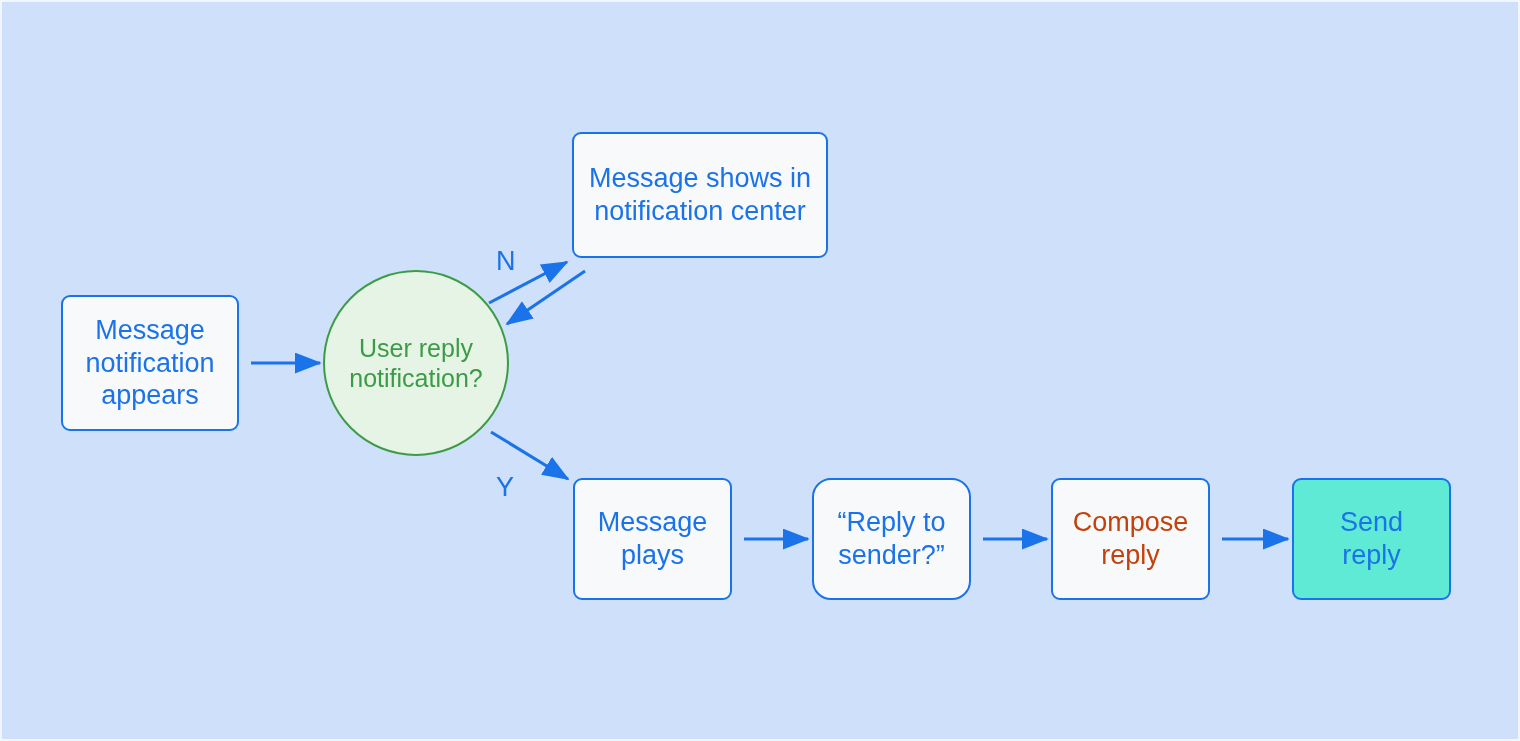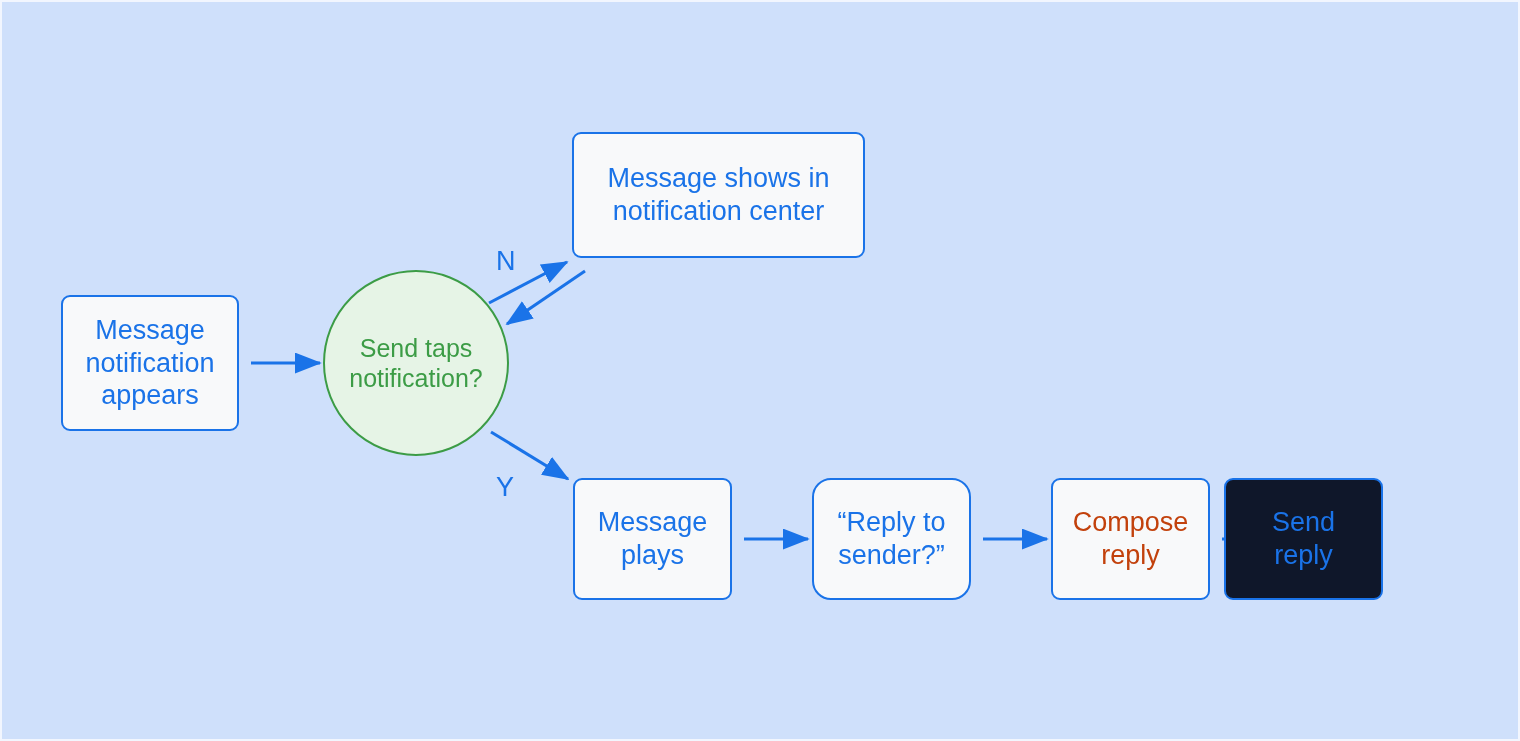--- a/index.html
+++ b/index.html
@@ -86,45 +86,45 @@
       </g>
   </svg>
 
   <div class="node node-box" style="left: 59px; top: 293px; width: 178px; height: 136px; background: rgb(248, 249, 250); border-color: rgb(26, 115, 232); color: rgb(26, 115, 232);">
     <span>Message
 notification
 appears</span>
   </div>
 
   <div class="node node-circle" style="left: 321px; top: 268px; width: 186px; height: 186px; background: rgb(230, 244, 230); border-color: rgb(60, 156, 70); color: rgb(60, 156, 70);">
-    <span>Send taps
+    <span>User reply
 notification?</span>
   </div>
 
-  <div class="node node-box" style="left: 570px; top: 130px; width: 293px; height: 126px; background: rgb(248, 249, 250); border-color: rgb(26, 115, 232); color: rgb(26, 115, 232);">
+  <div class="node node-box" style="left: 570px; top: 130px; width: 256px; height: 126px; background: rgb(248, 249, 250); border-color: rgb(26, 115, 232); color: rgb(26, 115, 232);">
     <span>Message shows in
 notification center</span>
   </div>
 
   <div class="node node-box" style="left: 571px; top: 476px; width: 159px; height: 122px; background: rgb(248, 249, 250); border-color: rgb(26, 115, 232); color: rgb(26, 115, 232);">
     <span>Message
 plays</span>
   </div>
 
   <div class="node node-box" style="left: 810px; top: 476px; width: 159px; height: 122px; background: rgb(248, 249, 250); border-color: rgb(26, 115, 232); color: rgb(26, 115, 232); border-radius: 19px;">
     <span>“Reply to
 sender?”</span>
   </div>
 
   <div class="node node-box" style="left: 1049px; top: 476px; width: 159px; height: 122px; background: rgb(248, 249, 250); border-color: rgb(26, 115, 232); color: #c2410c;">
     <span>Compose
 reply</span>
   </div>
 
-  <div class="node node-box" style="left: 1222px; top: 476px; width: 159px; height: 122px; background: #0f172a; border-color: rgb(26, 115, 232); color: rgb(26, 115, 232);">
+  <div class="node node-box" style="left: 1290px; top: 476px; width: 159px; height: 122px; background: #5eead4; border-color: rgb(26, 115, 232); color: rgb(26, 115, 232);">
     <span>Send
 reply</span>
   </div>
 
   <div class="edge-label" style="left: 494px; top: 246px; color: rgb(26, 115, 232);">N</div>
   <div class="edge-label" style="left: 494px; top: 472px; color: rgb(26, 115, 232);">Y</div>
 
 </div>
 
 </body></html>

